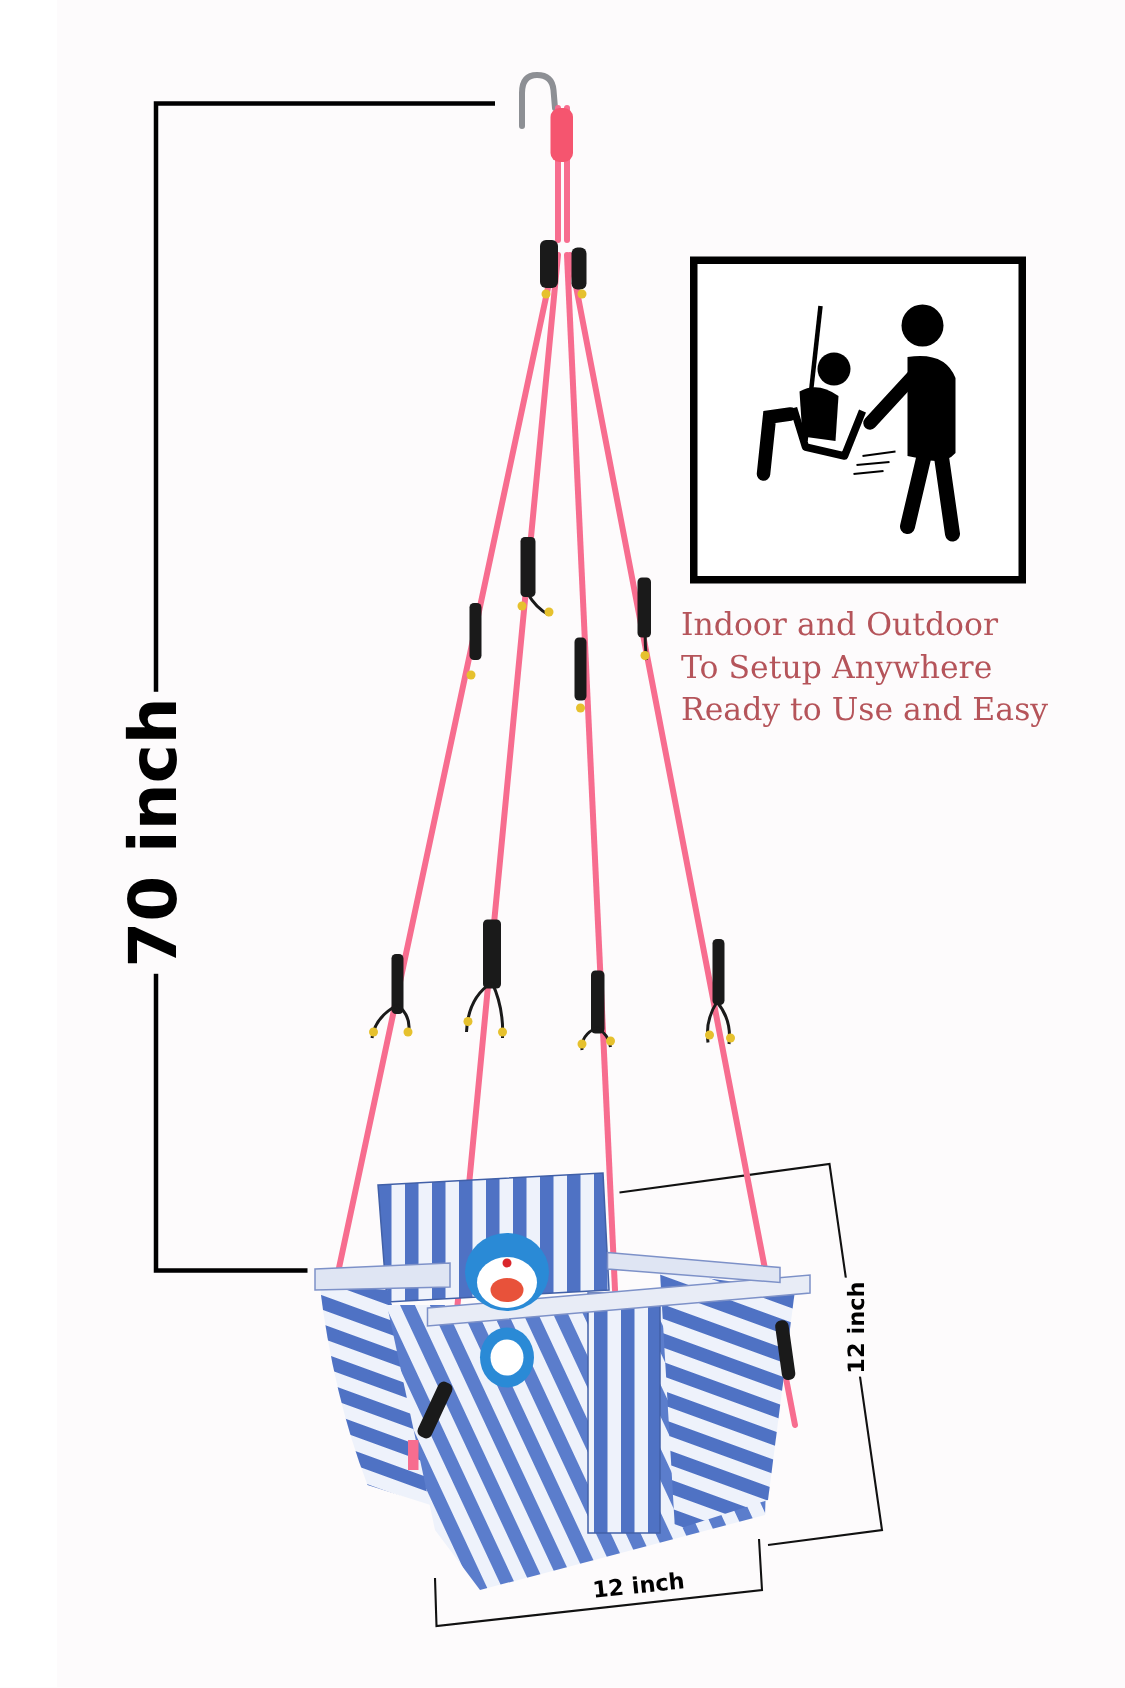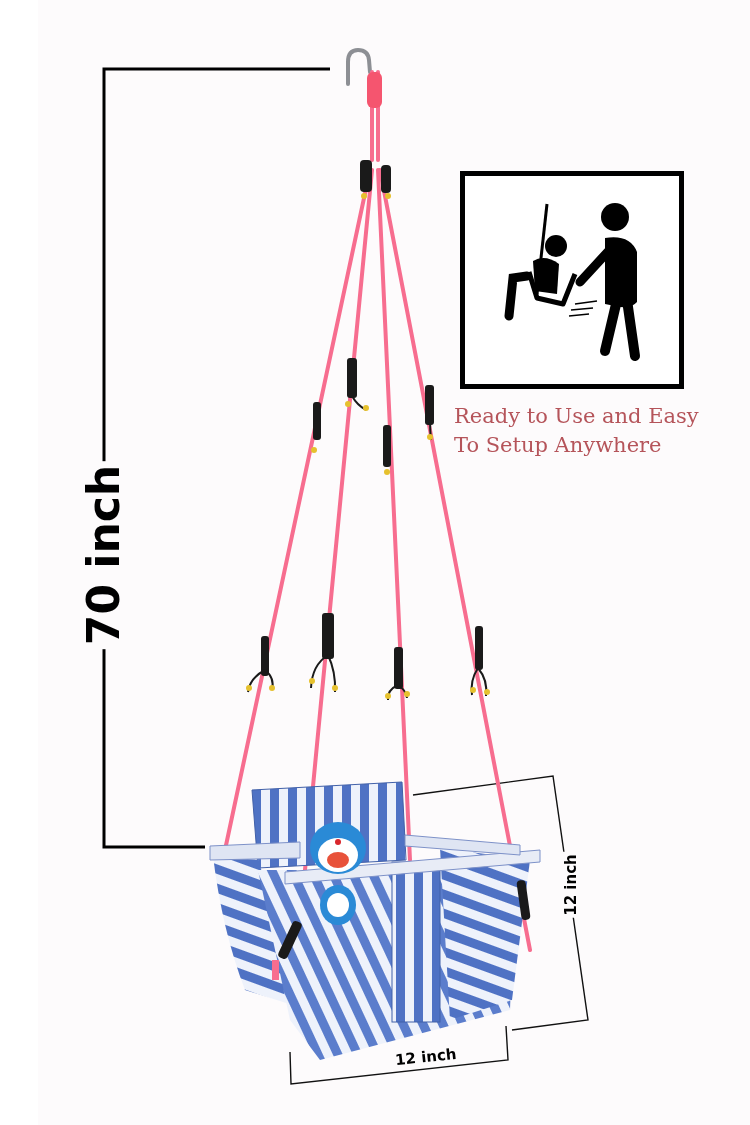--- a/index.html
+++ b/index.html
@@ -163,15 +163,16 @@
 
     <g stroke="#000" stroke-width="1.5">
       <line x1="110" y1="128" x2="132" y2="125"></line>
       <line x1="106" y1="134" x2="128" y2="132"></line>
       <line x1="104" y1="140" x2="124" y2="138"></line>
     </g>
   </svg>
 </div>
 
 <div class="caption">
+  <div>Indoor and Outdoor</div>
+  <div>To Setup Anywhere</div>
   <div>Ready to Use and Easy</div>
-  <div>To Setup Anywhere</div>
 </div>
 
 </body></html>

